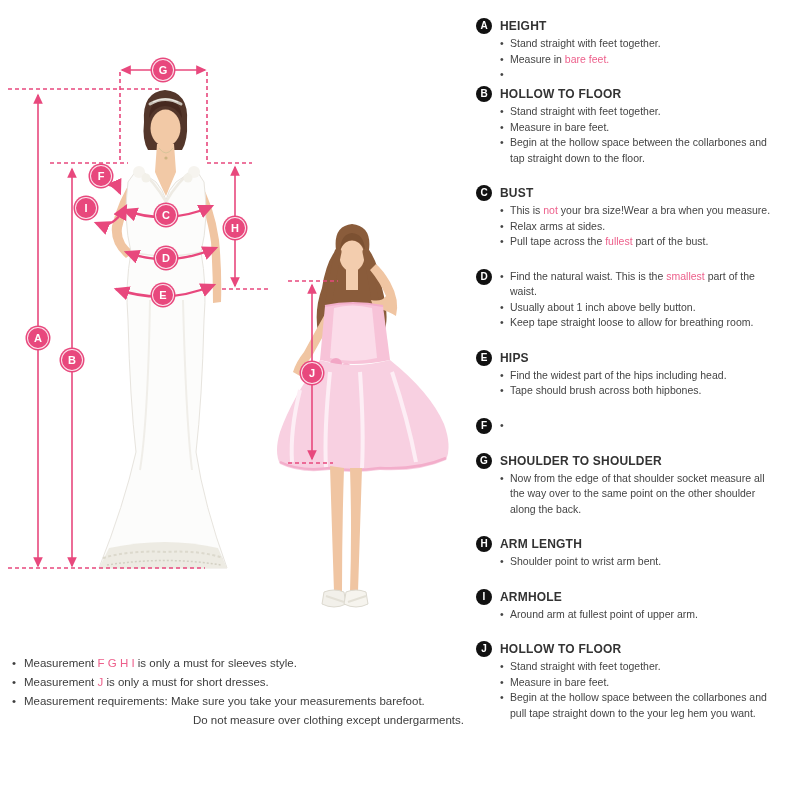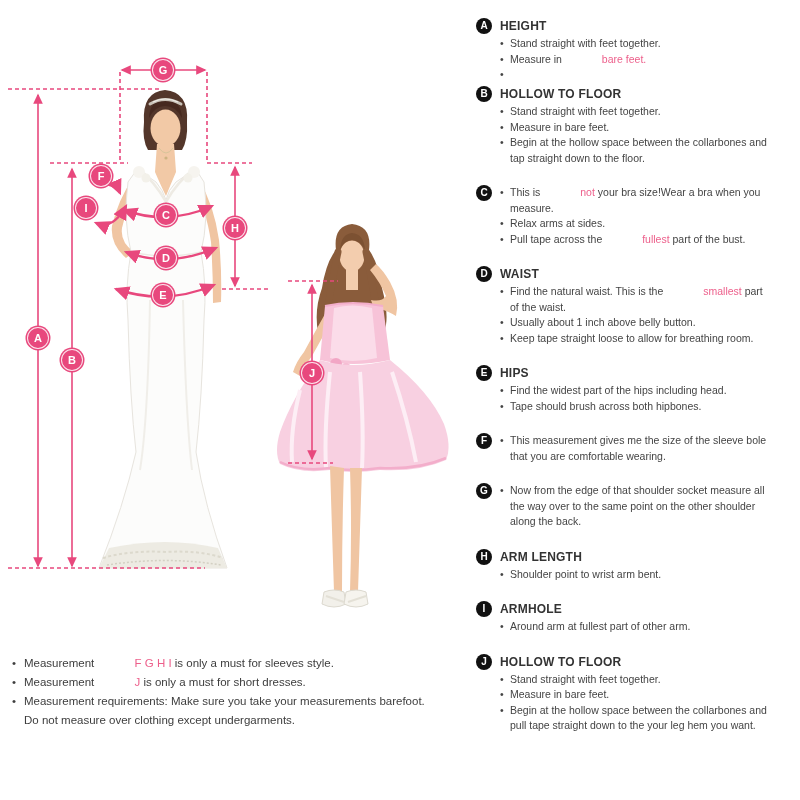--- a/index.html
+++ b/index.html
@@ -21,26 +21,26 @@
   .sections{position:absolute;left:476px;top:18px;width:322px;}
   .sec{display:flex;margin-bottom:19px;}
   .sec-badge{
     flex:0 0 16px;width:16px;height:16px;border-radius:50%;background:#111;
     color:#fff;font-weight:bold;font-size:10px;line-height:16px;text-align:center;
     margin-right:8px;margin-top:0px;
   }
   .sec-title{font-size:12px;font-weight:bold;color:#333;line-height:16px;margin-bottom:2px;letter-spacing:.2px;}
   .bullet{position:relative;padding-left:10px;font-size:10.5px;line-height:15.5px;color:#444;max-width:262px;}
   .bullet .dot{position:absolute;left:0;top:0;color:#444;}
-  .pink{color:#ed5f8b;margin-left:37px;}
+  .pink{color:#ed5f8b;}
   
   .notes{position:absolute;left:12px;top:654px;width:452px;}
   .note{position:relative;padding-left:12px;font-size:11.5px;line-height:19px;color:#3d3d3d;}
   .note .dot{position:absolute;left:0;top:0;color:#3d3d3d;}
-  .note.cont{padding-left:12px;}
+  .note.cont{padding-left:12px;text-align:right;}
 </style>
 </head>
 <body>
 
 <div class="stage">
 
   <svg class="diagram-svg" width="470" height="650" viewBox="0 0 470 650">
     <defs>
       <marker id="ah" markerWidth="9" markerHeight="9" refX="5.5" refY="3" orient="auto-start-reverse">
         <path d="M0,0 L6.5,3 L0,6 Z" fill="#e8487d"></path>
@@ -188,66 +188,67 @@
         <div class="sec-body">
           <div class="sec-title">HOLLOW TO FLOOR</div>
           <div class="bullet"><span class="dot">•</span><span>Stand straight with feet together.</span></div>
           <div class="bullet"><span class="dot">•</span><span>Measure in bare feet.</span></div>
           <div class="bullet"><span class="dot">•</span><span>Begin at the hollow space between  the collarbones and tap straight down to the floor.</span></div>
         </div>
       </div>
       <div class="sec">
         <div class="sec-badge">C</div>
         <div class="sec-body">
+          <div class="sec-title">BUST</div>
           <div class="bullet"><span class="dot">•</span><span>This is </span><span class="pink">not</span><span> your bra size!Wear a bra when you measure.</span></div>
           <div class="bullet"><span class="dot">•</span><span>Relax arms at sides.</span></div>
           <div class="bullet"><span class="dot">•</span><span>Pull tape across the </span><span class="pink">fullest</span><span> part of the bust.</span></div>
         </div>
       </div>
       <div class="sec">
         <div class="sec-badge">D</div>
         <div class="sec-body">
-          <div class="sec-title">WAIST</div>
           <div class="bullet"><span class="dot">•</span><span>Find the natural waist. This is the </span><span class="pink">smallest</span><span> part of the waist.</span></div>
           <div class="bullet"><span class="dot">•</span><span>Usually about 1 inch above belly button.</span></div>
           <div class="bullet"><span class="dot">•</span><span>Keep tape straight loose to allow for breathing room.</span></div>
         </div>
       </div>
       <div class="sec">
         <div class="sec-badge">E</div>
         <div class="sec-body">
           <div class="sec-title">HIPS</div>
           <div class="bullet"><span class="dot">•</span><span>Find the widest part of the hips including head.</span></div>
           <div class="bullet"><span class="dot">•</span><span>Tape should brush across both hipbones.</span></div>
         </div>
       </div>
       <div class="sec">
         <div class="sec-badge">F</div>
         <div class="sec-body">
-          <div class="bullet"><span class="dot">•</span><span>This measurement gives me the size of the sleeve bole that you are comfortable wearing.</span></div>
+          <div class="bullet"><span class="dot">•</span></div>
         </div>
       </div>
       <div class="sec">
         <div class="sec-badge">G</div>
         <div class="sec-body">
+          <div class="sec-title">SHOULDER TO SHOULDER</div>
           <div class="bullet"><span class="dot">•</span><span>Now from the edge of that shoulder socket measure all the way over to the same point on the other shoulder along the back.</span></div>
         </div>
       </div>
       <div class="sec">
         <div class="sec-badge">H</div>
         <div class="sec-body">
           <div class="sec-title">ARM LENGTH</div>
           <div class="bullet"><span class="dot">•</span><span>Shoulder point to wrist arm bent.</span></div>
         </div>
       </div>
       <div class="sec">
         <div class="sec-badge">I</div>
         <div class="sec-body">
           <div class="sec-title">ARMHOLE</div>
-          <div class="bullet"><span class="dot">•</span><span>Around arm at fullest part of other arm.</span></div>
+          <div class="bullet"><span class="dot">•</span><span>Around arm at fullest point of upper arm.</span></div>
         </div>
       </div>
       <div class="sec">
         <div class="sec-badge">J</div>
         <div class="sec-body">
           <div class="sec-title">HOLLOW TO FLOOR</div>
           <div class="bullet"><span class="dot">•</span><span>Stand straight with feet together.</span></div>
           <div class="bullet"><span class="dot">•</span><span>Measure in bare feet.</span></div>
           <div class="bullet"><span class="dot">•</span><span>Begin at the hollow space between the collarbones and pull tape straight down to the your leg hem you want.</span></div>
         </div>

